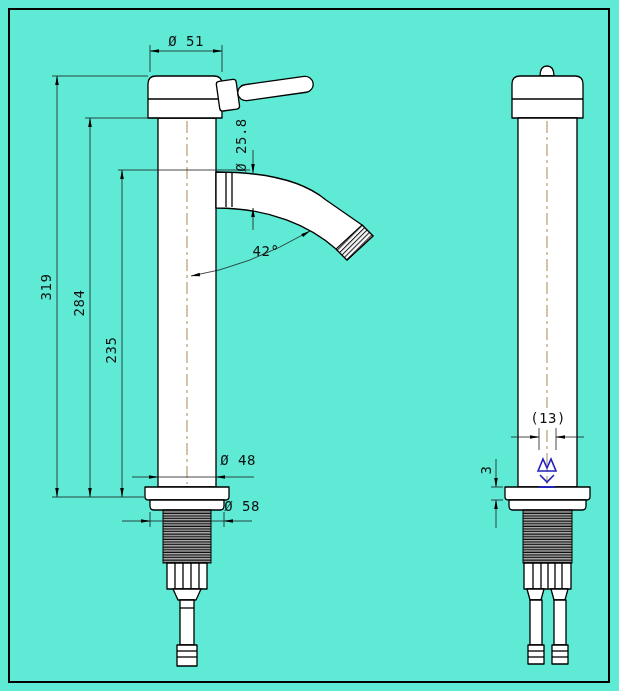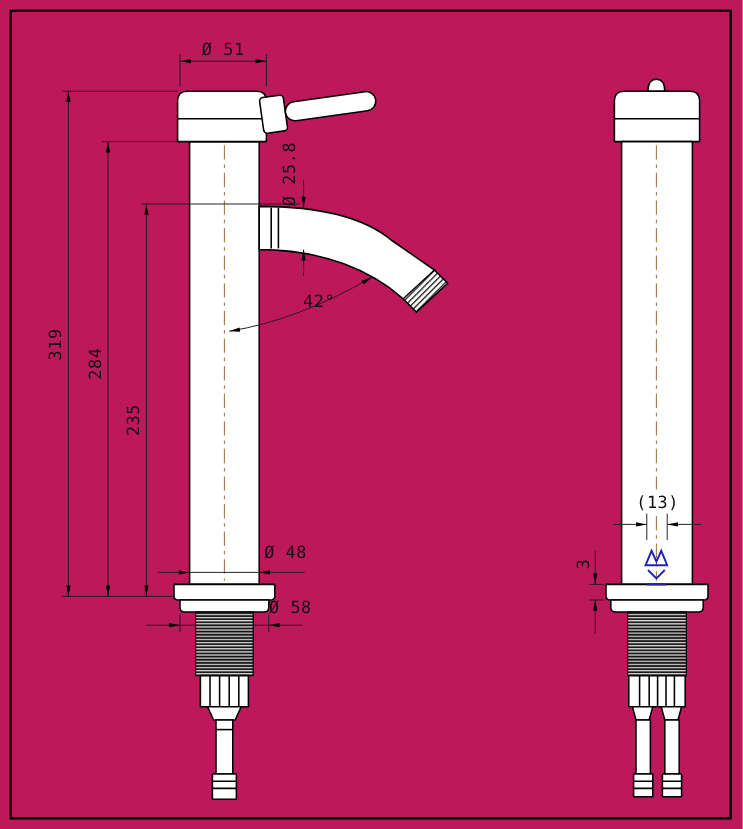--- a/index.html
+++ b/index.html
@@ -1,16 +1,16 @@
 <!DOCTYPE html>
 <html><head>
 <meta charset="utf-8">
 <style>
   html,body{margin:0;padding:0;background:#ffffff;}
-  .sheet{width:619px;height:691px;background:#be185d;position:relative;font-family:"DejaVu Sans Mono",monospace;}
+  .sheet{width:619px;height:691px;background:#5eead4;position:relative;font-family:"DejaVu Sans Mono",monospace;}
   svg{display:block;}
   .ol{stroke:#000;stroke-width:1.3;fill:none;stroke-linejoin:round;}
   .olf{stroke:#000;stroke-width:1.3;fill:#fff;stroke-linejoin:round;}
   .dim line,.dim path{stroke:#1c1c1c;stroke-width:0.8;fill:none;}
   .dim text{font-family:"DejaVu Sans Mono",monospace;font-size:14px;fill:#111;stroke:none;letter-spacing:0.5px;}
   .cl{stroke-width:0.9;stroke-dasharray:12 4 3 4;fill:none;}
 </style>
 </head>
 <body>
 

